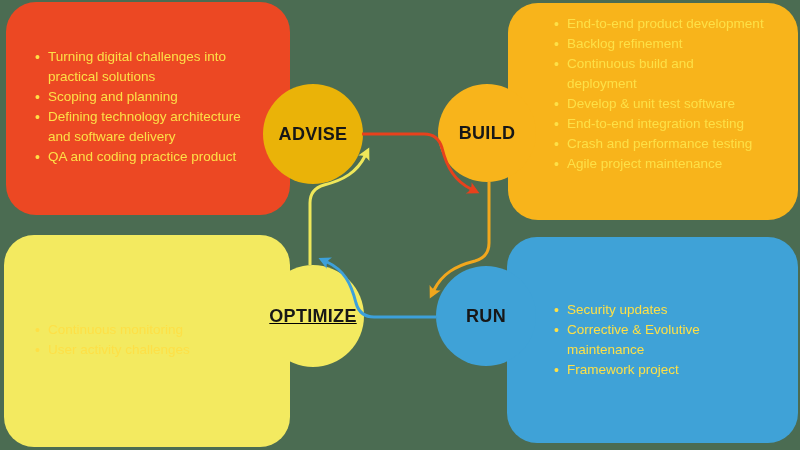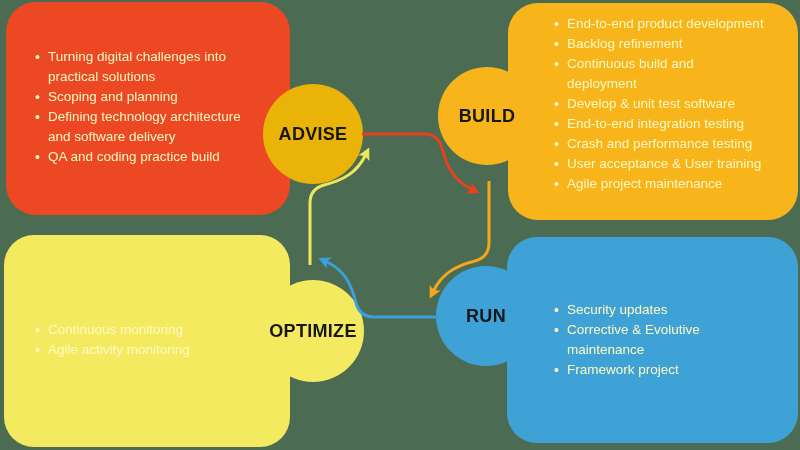--- a/index.html
+++ b/index.html
@@ -23,40 +23,40 @@
   .panel.run      { left: 507px; top: 237px; width: 291px; height: 206px; }
 
   .bubble {
     position: absolute;
     border-radius: 50%;
     display: flex;
     align-items: center;
     justify-content: center;
   }
   .bubble.advise   { left: 263px; top: 84px;  width: 100px; height: 100px; }
-  .bubble.build    { left: 438px; top: 67px;  width: 98px;  height: 98px;  }
+  .bubble.build    { left: 438px; top: 84px;  width: 98px;  height: 98px;  }
   .bubble.run      { left: 436px; top: 266px; width: 100px; height: 100px; }
-  .bubble.optimize { left: 262px; top: 280px; width: 102px; height: 102px; }
+  .bubble.optimize { left: 262px; top: 265px; width: 102px; height: 102px; text-decoration: underline; }
 
   .stage-label {
     font-size: 18px;
     font-weight: bold;
     letter-spacing: 0.3px;
     color: #171717;
     white-space: nowrap;
   }
 
   ul.bullets {
     position: absolute;
     margin: 0;
     padding: 0;
     list-style: none;
     font-size: 13.5px;
     line-height: 20px;
-    color: #fef9c3;
+    color: #fde047;
   }
   ul.bullets li {
     position: relative;
     padding-left: 18px;
     white-space: pre-line;
   }
   ul.bullets li::before {
     content: "\2022";
     position: absolute;
     left: 5px;
@@ -88,46 +88,45 @@
   <div class="panel advise" style="background-color: rgb(236, 72, 35);"></div>
   <div class="bubble advise" style="background-color: #eab308;">
     <span class="stage-label">ADVISE</span>
   </div>
   <ul class="bullets advise">
     <li>Turning digital challenges into
 practical solutions</li>
     <li>Scoping and planning</li>
     <li>Defining technology architecture
 and software delivery</li>
-    <li>QA and coding practice build</li>
+    <li>QA and coding practice product</li>
   </ul>
 
   <div class="panel build" style="background-color: rgb(248, 180, 27);"></div>
   <div class="bubble build" style="background-color: rgb(248, 180, 27);">
     <span class="stage-label">BUILD</span>
   </div>
   <ul class="bullets build">
     <li>End-to-end product development</li>
     <li>Backlog refinement</li>
     <li>Continuous build and
 deployment</li>
     <li>Develop &amp; unit test software</li>
     <li>End-to-end integration testing</li>
     <li>Crash and performance testing</li>
-    <li>User acceptance &amp; User training</li>
     <li>Agile project maintenance</li>
   </ul>
 
   <div class="panel optimize" style="background-color: rgb(243, 234, 96);"></div>
   <div class="bubble optimize" style="background-color: rgb(243, 234, 96);">
     <span class="stage-label">OPTIMIZE</span>
   </div>
   <ul class="bullets optimize">
     <li>Continuous monitoring</li>
-    <li>Agile activity monitoring</li>
+    <li>User activity challenges</li>
   </ul>
 
   <div class="panel run" style="background-color: rgb(63, 162, 215);"></div>
   <div class="bubble run" style="background-color: rgb(63, 162, 215);">
     <span class="stage-label">RUN</span>
   </div>
   <ul class="bullets run">
     <li>Security updates</li>
     <li>Corrective &amp; Evolutive
 maintenance</li>

